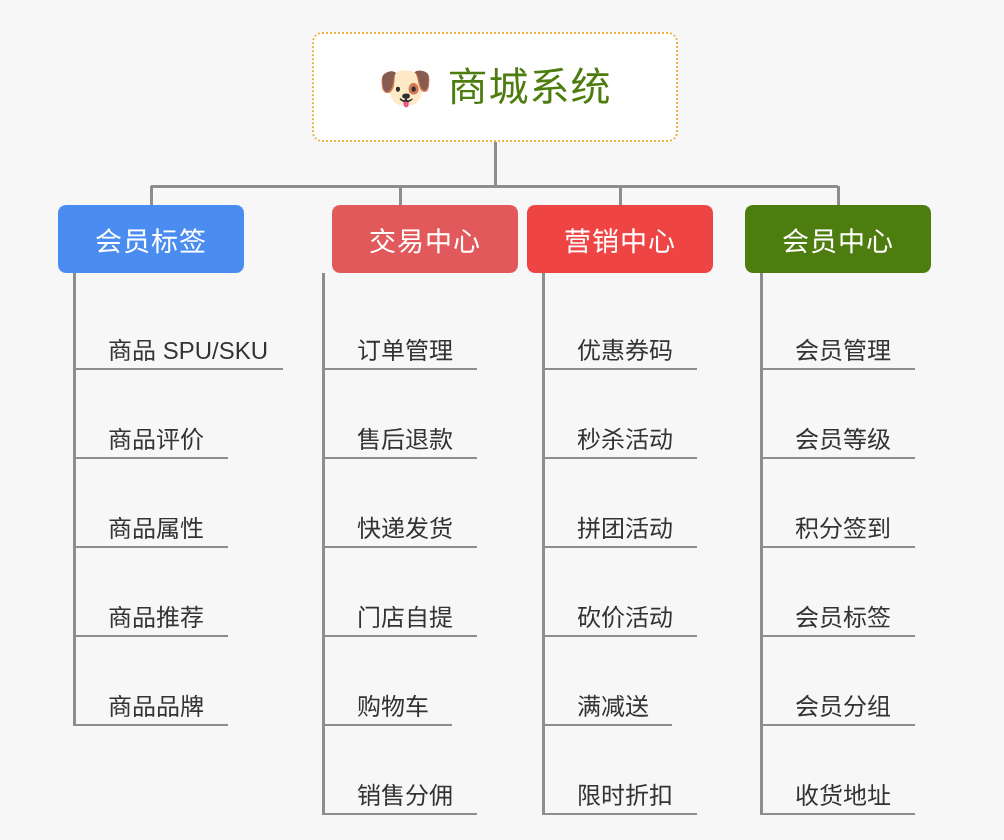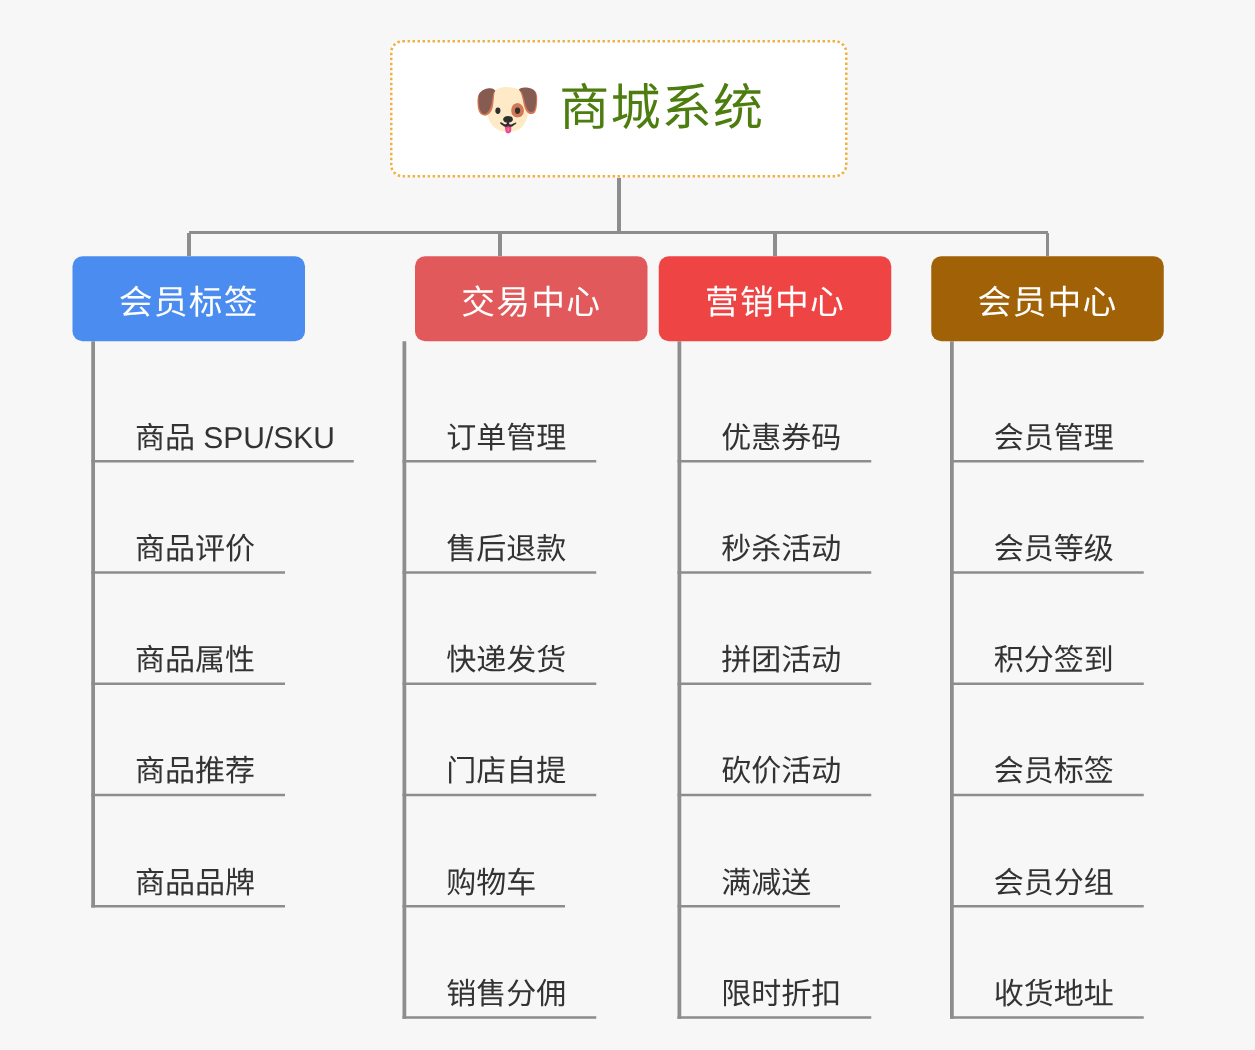--- a/index.html
+++ b/index.html
@@ -214,21 +214,21 @@
             <span class="leaf-label">满减送</span>
             <span class="leaf-underline" style="width: 130px;"></span>
           </div>
           <div class="leaf">
             <span class="leaf-label">限时折扣</span>
             <span class="leaf-underline" style="width: 155px;"></span>
           </div>
         </div>
       </div>
       <div class="column" style="left: 745px;">
-        <div class="cat-header" style="background: #a16207;">
+        <div class="cat-header" style="background: #4d7c0f;">
           <span>会员中心</span>
         </div>
         <div class="leaf-list">
           <div class="leaf">
             <span class="leaf-label">会员管理</span>
             <span class="leaf-underline" style="width: 155px;"></span>
           </div>
           <div class="leaf">
             <span class="leaf-label">会员等级</span>
             <span class="leaf-underline" style="width: 155px;"></span>

